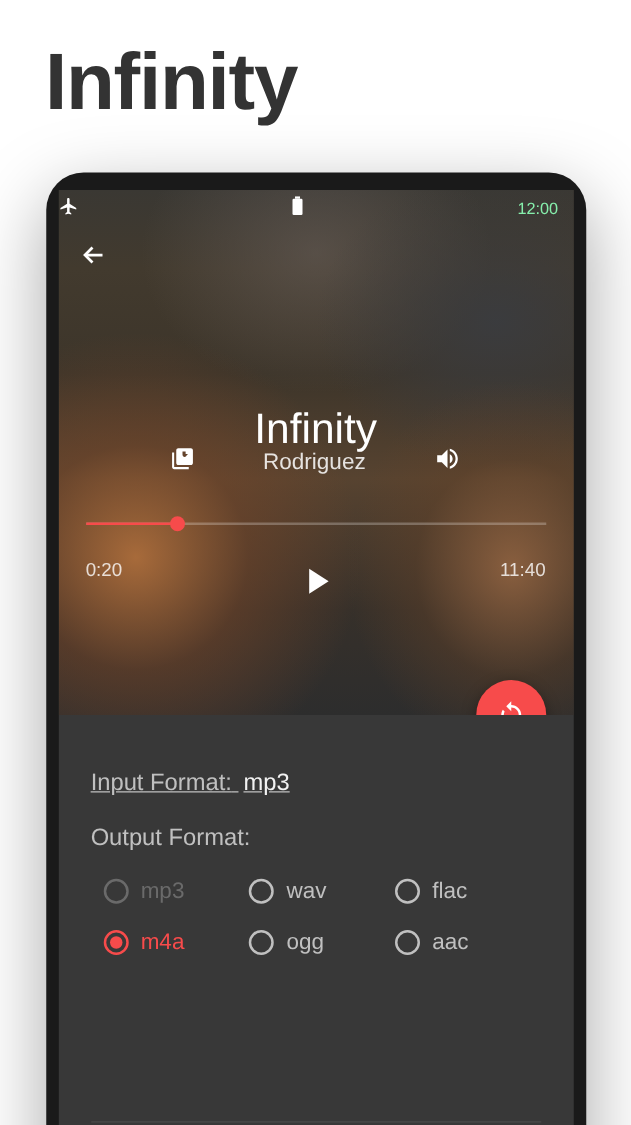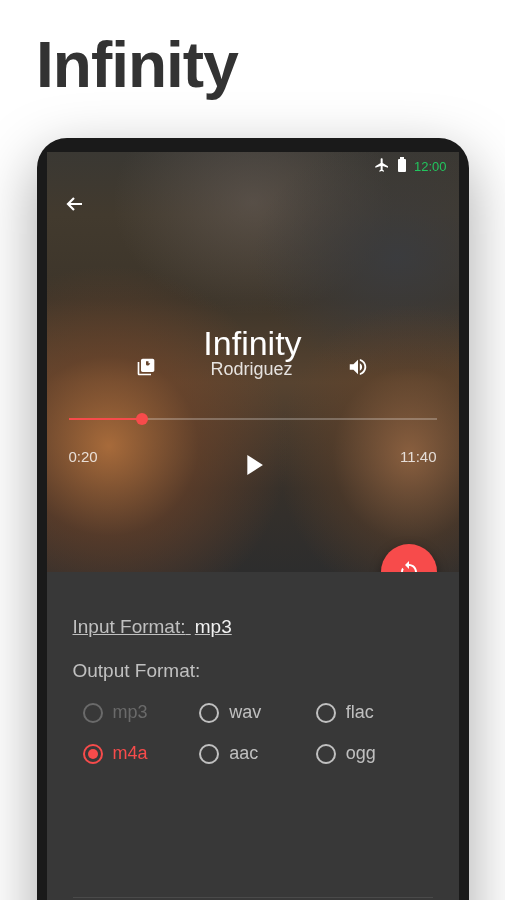--- a/index.html
+++ b/index.html
@@ -51,25 +51,25 @@
     radial-gradient(ellipse 240px 200px at 85% 25%, rgba(58,60,64,0.9) 0%, transparent 60%),
     radial-gradient(ellipse 200px 160px at 50% 12%, rgba(110,100,95,0.5) 0%, transparent 70%),
     linear-gradient(180deg, #3a3833 0%, #423a2e 15%, #3d352a 35%, #574330 55%, #36302a 80%, #2d2d2d 100%);
   background-color: #3a332a;
 }
 .statusbar {
   position: absolute;
   top: 0; left: 0; right: 0;
   height: 28px;
   display: flex;
-  justify-content: flex-end;
+  justify-content: space-between;
   align-items: center;
   gap: 7px;
   padding-right: 12px;
-  color: #22c55e;
+  color: #86efac;
   font-size: 13px;
 }
 .statusbar .time { font-weight: 500; }
 .back {
   position: absolute;
   top: 40px;
   left: 16px;
   color: #fff;
   cursor: pointer;
 }
@@ -288,24 +288,24 @@
           <div class="fmt ">
             <span class="ring"></span>
             <span>flac</span>
           </div>
           <div class="fmt selected">
             <span class="ring"></span>
             <span>m4a</span>
           </div>
           <div class="fmt ">
             <span class="ring"></span>
+            <span>ogg</span>
+          </div>
+          <div class="fmt ">
+            <span class="ring"></span>
             <span>aac</span>
-          </div>
-          <div class="fmt ">
-            <span class="ring"></span>
-            <span>ogg</span>
           </div>
         </div>
       <div class="hr"></div>
     </div>
 
   </div>
 </div>
 
 </body></html>

